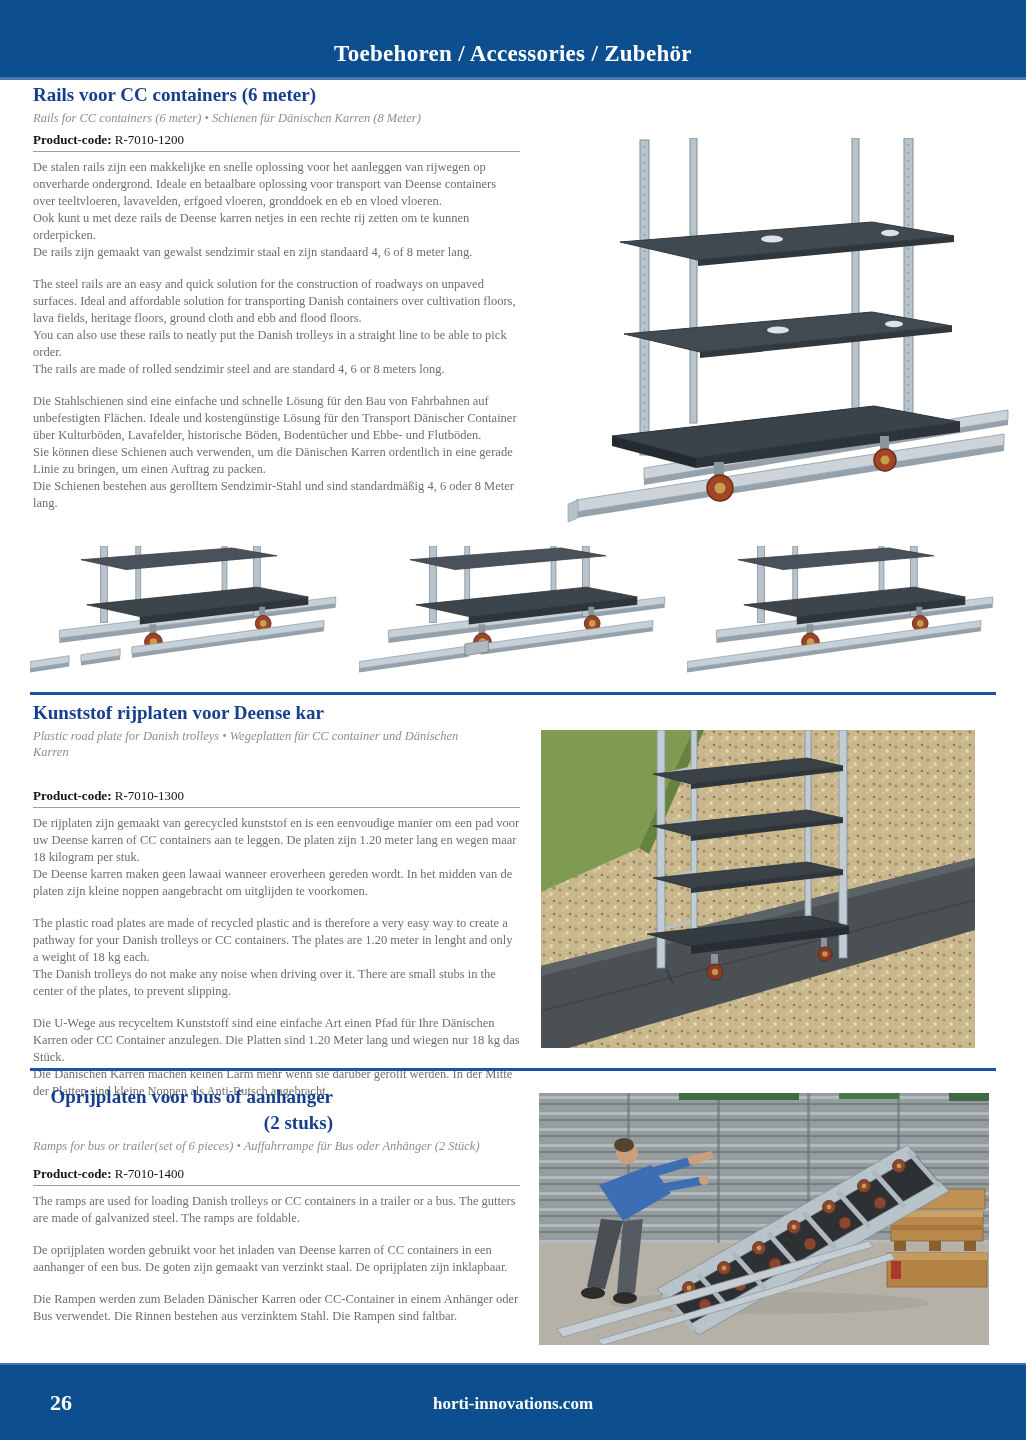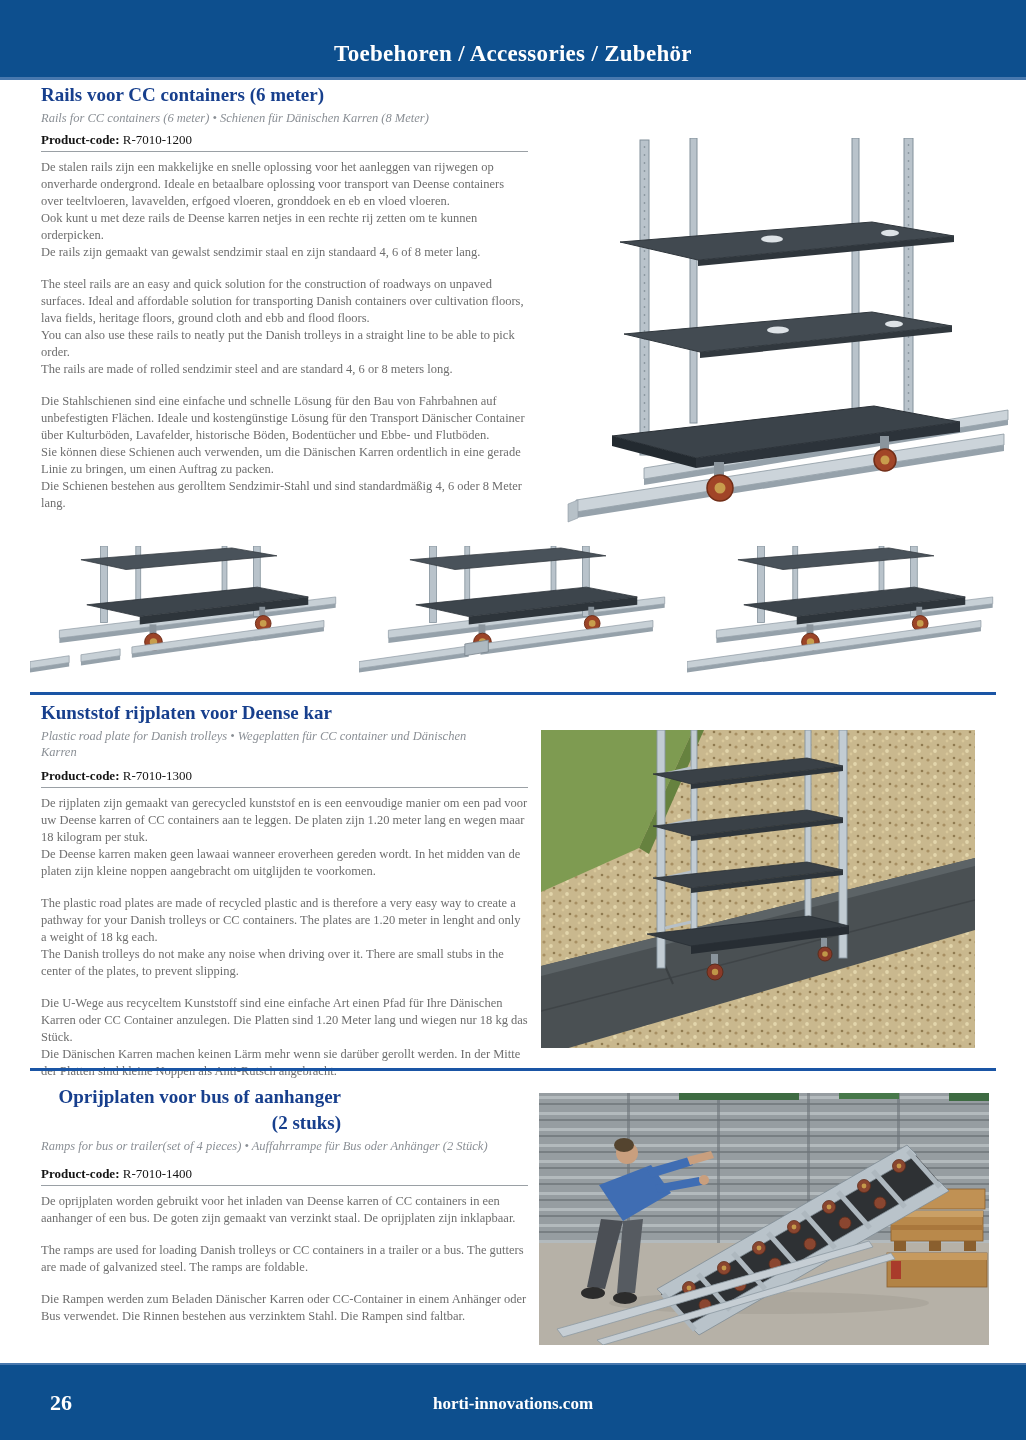--- a/index.html
+++ b/index.html
@@ -9,21 +9,21 @@
   }
   
   .bar { position:absolute; left:0; right:0; background:#0d4f8e; }
   .header-bar { top:0; height:77px; border-bottom:3px solid #4878ae; display:flex; align-items:flex-end; justify-content:center; }
   .header-title { color:#ffffff; font-size:23px; font-weight:bold; letter-spacing:.3px; padding-bottom:10px; }
   .footer-bar { top:1363px; height:77px; border-top:2px solid #4878ae; display:flex; align-items:center; justify-content:center; }
   .footer-site { color:#ffffff; font-size:17px; font-weight:bold; }
   .footer-page { position:absolute; left:50px; top:50%; transform:translateY(-54%); color:#ffffff; font-size:22px; font-weight:bold; }
 
   
-  .sec { position:absolute; left:41px; width:487px; }
+  .sec { position:absolute; left:33px; width:487px; }
   .sec-title { color:#173f8d; font-weight:bold; font-size:19px; line-height:26px; }
   .sec-title.narrow { width:300px;text-align:right; }
   .subtitle { color:#8a8f95; font-style:italic; font-size:12.5px; line-height:16px; margin-top:2px; width:452px; }
   .pcode { font-size:13px; color:#141414; margin-top:6px; line-height:16px; }
   .pcode .lbl { font-weight:bold; }
   .rule { height:1px; background:#9aa0a5; margin-top:3px; }
   .bodytext { color:#6e6e6e; font-size:12.5px; line-height:17px; white-space:pre-line; margin-top:7px; }
   .bodytext + .bodytext { margin-top:15px; }
 
   
@@ -196,21 +196,21 @@
         <polygon points="0,125 300,83 300,87 0,129" fill="#95a1aa"></polygon>
       </svg>
     </div>
   </div>
 
   <div class="divider" style="top:692px;"></div>
 
   <div class="sec" style="top:700px;">
     <div class="sec-title">Kunststof rijplaten voor Deense kar</div>
     <div class="subtitle">Plastic road plate for Danish trolleys • Wegeplatten für CC container und Dänischen Karren</div>
-    <div class="pcode" style="margin-top:8px;"><span class="lbl">Product-code:</span> <span>R-7010-1300</span></div>
+    <div class="pcode" style="margin-top:28px;"><span class="lbl">Product-code:</span> <span>R-7010-1300</span></div>
     <div class="rule"></div>
     <div class="bodytext">De rijplaten zijn gemaakt van gerecycled kunststof en is een eenvoudige manier om een pad voor uw Deense karren of CC containers aan te leggen. De platen zijn 1.20 meter lang en wegen maar 18 kilogram per stuk.
 De Deense karren maken geen lawaai wanneer eroverheen gereden wordt. In het midden van de platen zijn kleine noppen aangebracht om uitglijden te voorkomen.</div>
     <div class="bodytext">The plastic road plates are made of recycled plastic and is therefore a very easy way to create a pathway for your Danish trolleys or CC containers. The plates are 1.20 meter in lenght and only a weight of 18 kg each.
 The Danish trolleys do not make any noise when driving over it. There are small stubs in the center of the plates, to prevent slipping.</div>
     <div class="bodytext">Die U-Wege aus recyceltem Kunststoff sind eine einfache Art einen Pfad für Ihre Dänischen Karren oder CC Container anzulegen. Die Platten sind 1.20 Meter lang und wiegen nur 18 kg das Stück.
 Die Dänischen Karren machen keinen Lärm mehr wenn sie darüber gerollt werden. In der Mitte der Platten sind kleine Noppen als Anti-Rutsch angebracht.</div>
   </div>
 
   <div class="photo" style="left:541px; top:730px; width:434px; height:318px;">
@@ -261,25 +261,25 @@
         <circle cx="284" cy="224" r="7" fill="#8a3a28" stroke="#5e2d1c"></circle>
           <circle cx="284" cy="224" r="2.8" fill="#bf9748"></circle>
       </g>
     </svg>
   </div>
 
   <div class="divider" style="top:1068px;"></div>
 
   <div class="sec" style="top:1084px;">
     <div class="sec-title narrow">Oprijplaten voor bus of aanhanger (2 stuks)</div>
-    <div class="subtitle">Ramps for bus or trailer(set of 4 pieces) • Auffahrrampe für Bus oder Anhänger (2 Stück)</div>
+    <div class="subtitle">Ramps for bus or trailer(set of 6 pieces) • Auffahrrampe für Bus oder Anhänger (2 Stück)</div>
     <div class="pcode" style="margin-top:12px;"><span class="lbl">Product-code:</span> <span>R-7010-1400</span></div>
     <div class="rule"></div>
+    <div class="bodytext">The ramps are used for loading Danish trolleys or CC containers in a trailer or a bus. The gutters are made of galvanized steel. The ramps are foldable.</div>
     <div class="bodytext">De oprijplaten worden gebruikt voor het inladen van Deense karren of CC containers in een aanhanger of een bus. De goten zijn gemaakt van verzinkt staal. De oprijplaten zijn inklapbaar.</div>
-    <div class="bodytext">The ramps are used for loading Danish trolleys or CC containers in a trailer or a bus. The gutters are made of galvanized steel. The ramps are foldable.</div>
     <div class="bodytext">Die Rampen werden zum Beladen Dänischer Karren oder CC-Container in einem Anhänger oder Bus verwendet. Die Rinnen bestehen aus verzinktem Stahl. Die Rampen sind faltbar.</div>
   </div>
 
   <div class="photo" style="left:538px; top:1093px; width:452px; height:252px;">
     <svg viewBox="0 0 450 252">
       <defs>
         <pattern id="stk" width="450" height="16" patternUnits="userSpaceOnUse">
           <rect width="450" height="16" fill="#969da1"></rect>
           <rect y="3" width="450" height="3" fill="#b3babd"></rect>
           <rect y="10" width="450" height="2" fill="#787f83"></rect>

